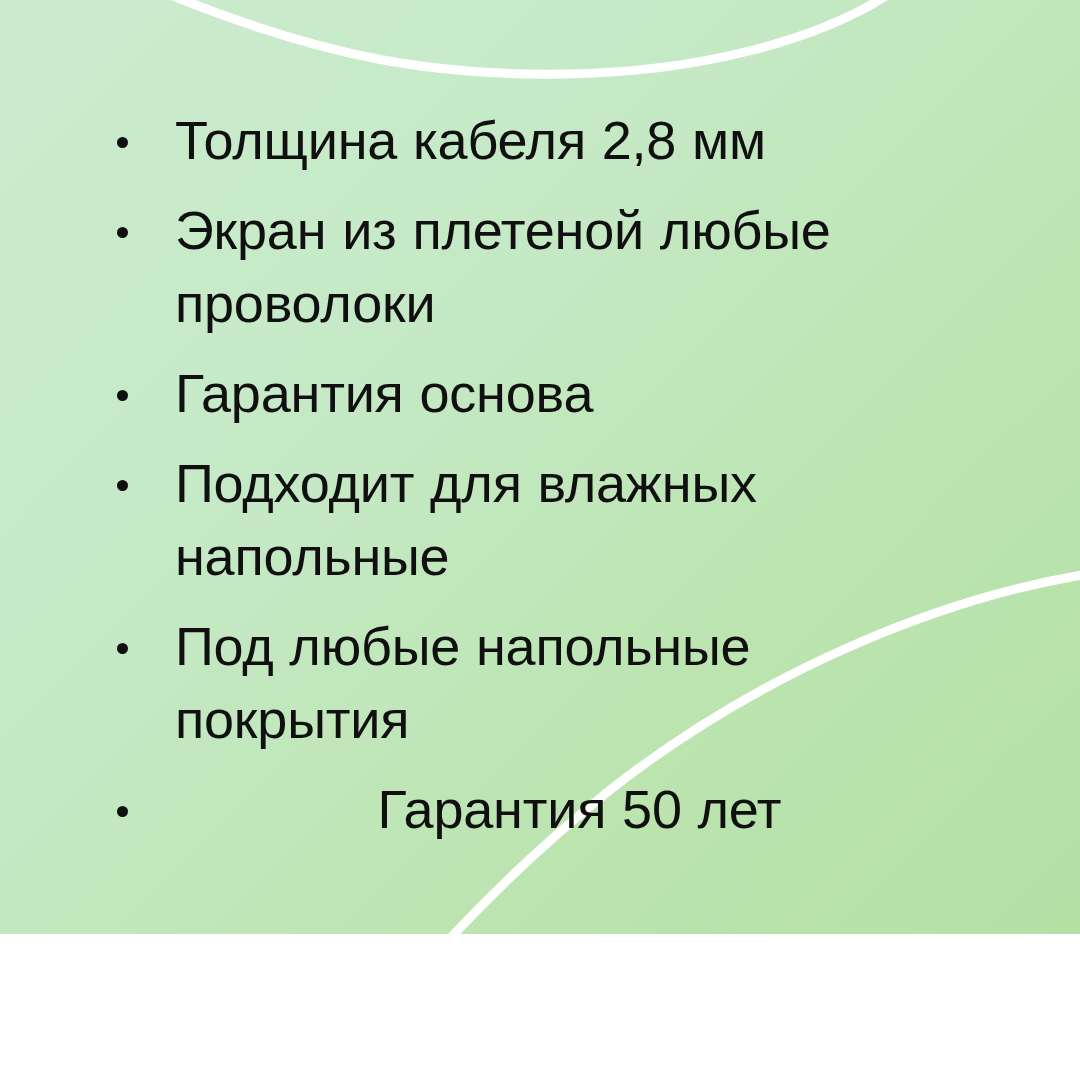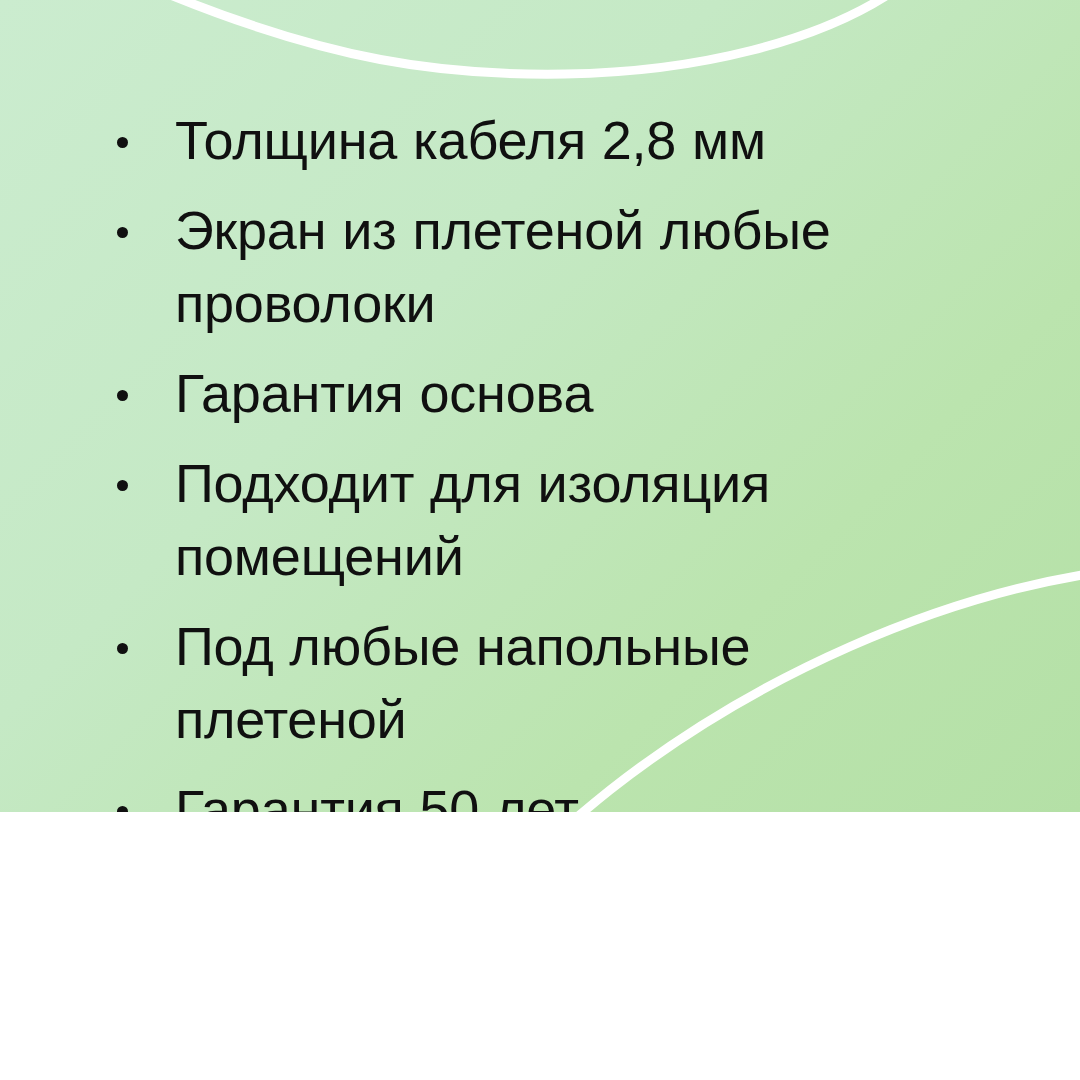--- a/index.html
+++ b/index.html
@@ -10,21 +10,21 @@
   body {
     width: 1080px;
     height: 1080px;
     overflow: hidden;
     font-family: "Liberation Sans", "DejaVu Sans", sans-serif;
   }
 
   #slide {
     position: relative;
     width: 1080px;
-    height: 812px;
+    height: 934px;
     overflow: hidden;
     background: linear-gradient(135deg, #cbeccf 0%, #c5e9c5 38%, #bbe4ae 72%, #b4e0a6 100%);
   }
 
   
   #decor {
     position: absolute;
     inset: 0;
     width: 1080px;
     height: 1080px;
@@ -49,20 +49,21 @@
     color: #101010;
     font-size: 54px;
     line-height: 73px;
     font-weight: 400;
     letter-spacing: -0.2px;
     word-spacing: 1px;
   }
 
   .feature-item:last-child {
     margin-bottom: 0;
+    text-align: center;
   }
 
   .bullet-dot {
     position: absolute;
     left: 13px;
     top: 33px;
     width: 11px;
     height: 11px;
     border-radius: 50%;
     background: #101010;
@@ -97,26 +98,26 @@
     </li>
 
 
     <li class="feature-item">
       <span class="bullet-dot"></span>
       <span class="feature-text">Гарантия основа</span>
     </li>
 
     <li class="feature-item">
       <span class="bullet-dot"></span>
-      <span class="feature-text">Подходит для изоляция помещений</span>
+      <span class="feature-text">Подходит для влажных напольные</span>
     </li>
 
     <li class="feature-item">
       <span class="bullet-dot"></span>
-      <span class="feature-text">Под любые напольные плетеной</span>
+      <span class="feature-text">Под любые напольные покрытия</span>
     </li>
 
     <li class="feature-item">
       <span class="bullet-dot"></span>
       <span class="feature-text">Гарантия 50 лет</span>
     </li>
 
   </ul>
 </div>
 

